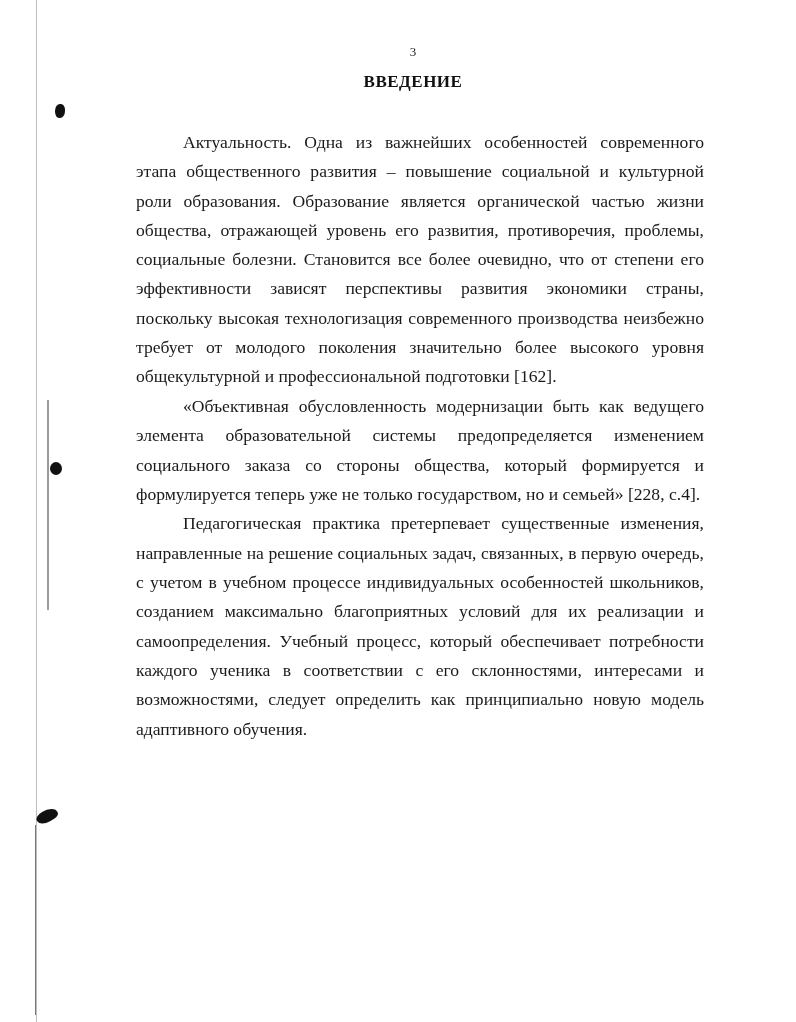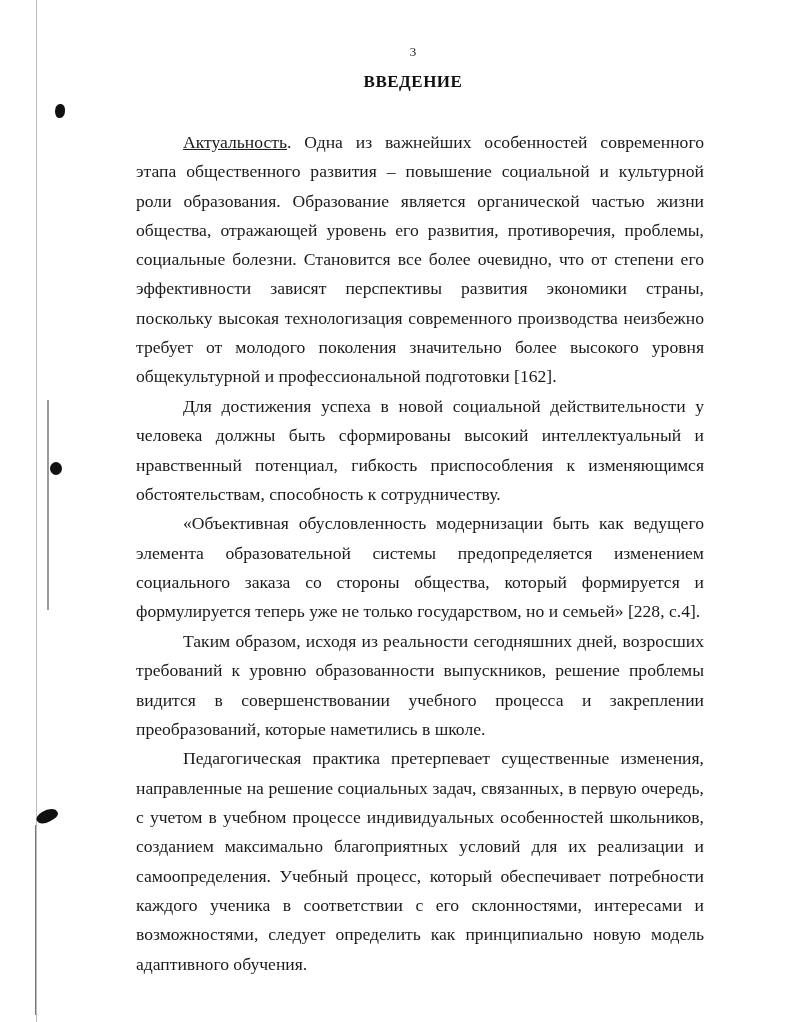--- a/index.html
+++ b/index.html
@@ -51,35 +51,32 @@
       font-size: 17.6px;
       line-height: 29.3px;
       text-align: justify;
       hyphens: manual;
     }
     .para {
       margin: 0 0 0.3px 0;
       text-indent: 47px;
     }
     .para .ul {
-      text-decoration: underline;
     }
   </style>
 </head>
 <body>
 
 <div class="scan-line" style="left:36px;top:0;width:1px;height:1022px;background:#bdbdbd;"></div>
 <div class="scan-line" style="left:47px;top:400px;width:2px;height:210px;background:#9a9a9a;"></div>
 <div class="scan-line" style="left:35px;top:825px;width:1px;height:190px;background:#777;"></div>
 <div class="scan-blot" style="left:55px;top:104px;width:10px;height:14px;border-radius:50% 40% 50% 45%;"></div>
 <div class="scan-blot" style="left:50px;top:462px;width:12px;height:13px;border-radius:50%;"></div>
 <div class="scan-blot" style="left:36px;top:810px;width:22px;height:12px;border-radius:40% 60% 30% 50%;transform:rotate(-30deg);"></div>
 
 <div class="page-number">3</div>
 <div class="page-title">ВВЕДЕНИЕ</div>
 
 <div class="body-text">
   <p class="para"><span class="ul">Актуальность</span><span>. Одна из важнейших особенностей современного этапа общественного развития – повышение социальной и культурной роли образования. Образование является органической частью жизни общества, отражающей уровень его развития, противоречия, проблемы, социальные болезни. Становится все более очевидно, что от степени его эффективности зависят перспективы развития экономики страны, поскольку высокая технологизация современного производства неизбежно требует от молодого поколения значительно более высокого уровня общекультурной и профессиональной подготовки [162].</span></p>
-  <p class="para">Для достижения успеха в новой социальной действительности у человека должны быть сформированы высокий интеллектуальный и нравственный потенциал, гибкость приспособления к изменяющимся обстоятельствам, способность к сотрудничеству.</p>
   <p class="para">«Объективная обусловленность модернизации быть как ведущего элемента образовательной системы предопределяется изменением социального заказа со стороны общества, который формируется и формулируется теперь уже не только государством, но и семьей» [228, с.4].</p>
-  <p class="para">Таким образом, исходя из реальности сегодняшних дней, возросших требований к уровню образованности выпускников, решение проблемы видится в совершенствовании учебного процесса и закреплении преобразований, которые наметились в школе.</p>
   <p class="para">Педагогическая практика претерпевает существенные изменения, направленные на решение социальных задач, связанных, в первую очередь, с учетом в учебном процессе индивидуальных особенностей школьников, созданием максимально благоприятных условий для их реализации и самоопределения. Учебный процесс, который обеспечивает потребности каждого ученика в соответствии с его склонностями, интересами и возможностями, следует определить как принципиально новую модель адаптивного обучения.</p>
 </div>
 
 </body></html>

